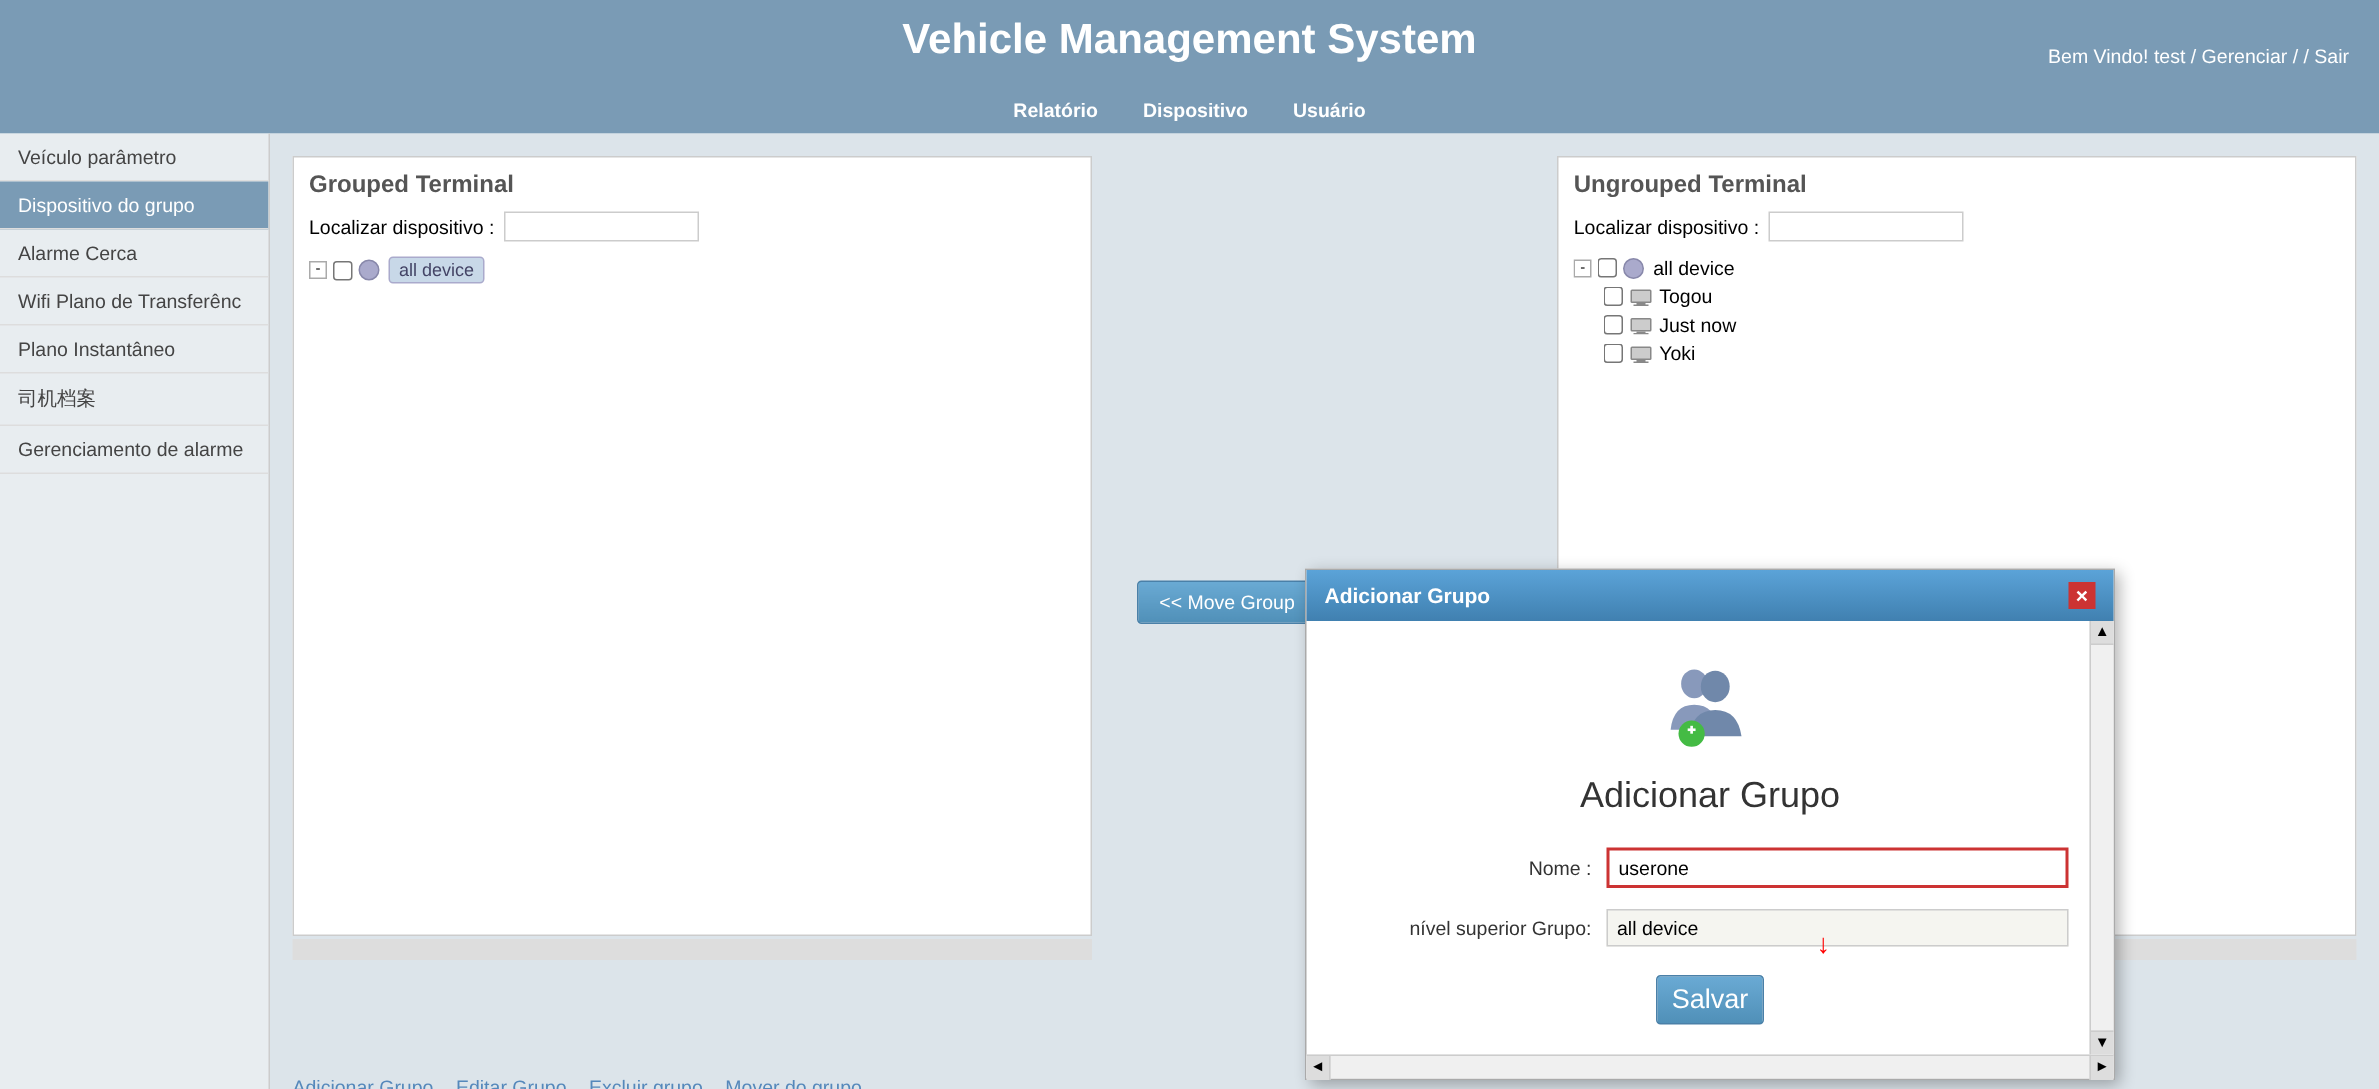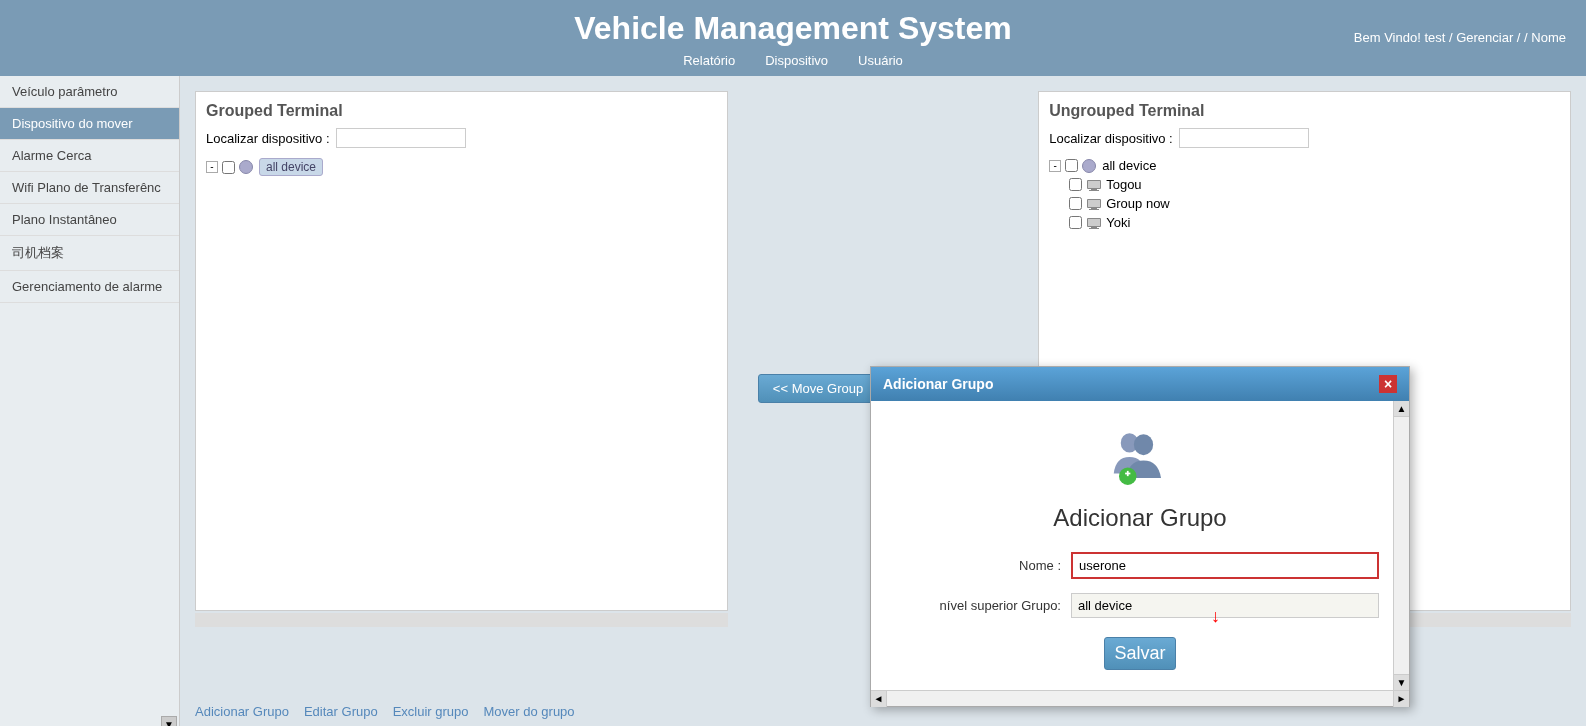--- a/index.html
+++ b/index.html
@@ -1,21 +1,21 @@
 <!DOCTYPE html>
 <html><head>
   <meta charset="utf-8">
   <style>
     * { box-sizing: border-box; margin: 0; padding: 0; }
     body { font-family: Arial, sans-serif; font-size: 13px; background: #dce4ea; min-width: 1586px; min-height: 726px; overflow: hidden; }
 
     
     .header { background: #7a9bb5; padding: 10px 0 0 0; text-align: center; }
-    .header-title { color: white; font-size: 32px; font-weight: bold; margin-bottom: 6px; }
-    .header-nav { display: flex; justify-content: center; gap: 30px; padding-bottom: 8px; }
+    .header-title { color: white; font-size: 28px; font-weight: bold; margin-bottom: 24px; }
+    .header-nav { display: flex; justify-content: center; gap: 30px; padding-bottom: 8px; font-weight: bold; }
     .header-nav a { color: white; text-decoration: none; font-size: 13px; }
     .header-welcome { position: absolute; top: 30px; right: 20px; color: white; font-size: 13px; }
 
     
     .main-layout { display: flex; height: calc(726px - 68px); }
 
     
     .sidebar { width: 180px; background: #e8edf0; border-right: 1px solid #ccc; overflow-y: auto; flex-shrink: 0; position: relative; }
     .sidebar-item { padding: 8px 12px; cursor: pointer; color: #444; font-size: 13px; border-bottom: 1px solid #ddd; }
     .sidebar-item.active { background: #7a9bb5; color: white; }
@@ -76,28 +76,28 @@
 
 <div style="position:relative; width:1586px; height:726px; overflow:hidden;">
 
   <div class="header" style="position:relative;">
     <div class="header-title">Vehicle Management System</div>
     <div class="header-nav">
       <a href="#">Relatório</a>
       <a href="#">Dispositivo</a>
       <a href="#">Usuário</a>
     </div>
-    <div class="header-welcome">Bem Vindo!  test / Gerenciar /   / Nome</div>
+    <div class="header-welcome">Bem Vindo!  test / Gerenciar /   / Sair</div>
   </div>
 
   <div class="main-layout">
 
     <div class="sidebar">
       <div class="sidebar-item">Veículo parâmetro</div>
-      <div class="sidebar-item active">Dispositivo do mover</div>
+      <div class="sidebar-item active">Dispositivo do grupo</div>
       <div class="sidebar-item">Alarme Cerca</div>
       <div class="sidebar-item">Wifi Plano de Transferênc</div>
       <div class="sidebar-item">Plano Instantâneo</div>
       <div class="sidebar-item">司机档案</div>
       <div class="sidebar-item">Gerenciamento de alarme</div>
 
       <div style="position:absolute; bottom:0; left:0; right:0; display:flex; justify-content:flex-end; padding:2px;">
         <div style="width:16px; height:16px; background:#ccc; border:1px solid #aaa; display:flex; align-items:center; justify-content:center; font-size:10px; cursor:pointer;">▼</div>
       </div>
     </div>
@@ -155,21 +155,21 @@
                   <span>Togou</span>
                 </div>
                 <div class="tree-item">
                   <input type="checkbox" style="">
                   <svg width="16" height="12" viewBox="0 0 16 12">
                     <rect x="1" y="1" width="14" height="9" fill="#888" rx="1"></rect>
                     <rect x="2" y="2" width="12" height="7" fill="#ccc"></rect>
                     <rect x="5" y="10" width="6" height="1.5" fill="#888"></rect>
                     <rect x="3" y="11" width="10" height="1" fill="#888"></rect>
                   </svg>
-                  <span>Group now</span>
+                  <span>Just now</span>
                 </div>
                 <div class="tree-item">
                   <input type="checkbox" style="">
                   <svg width="16" height="12" viewBox="0 0 16 12">
                     <rect x="1" y="1" width="14" height="9" fill="#888" rx="1"></rect>
                     <rect x="2" y="2" width="12" height="7" fill="#ccc"></rect>
                     <rect x="5" y="10" width="6" height="1.5" fill="#888"></rect>
                     <rect x="3" y="11" width="10" height="1" fill="#888"></rect>
                   </svg>
                   <span>Yoki</span>

